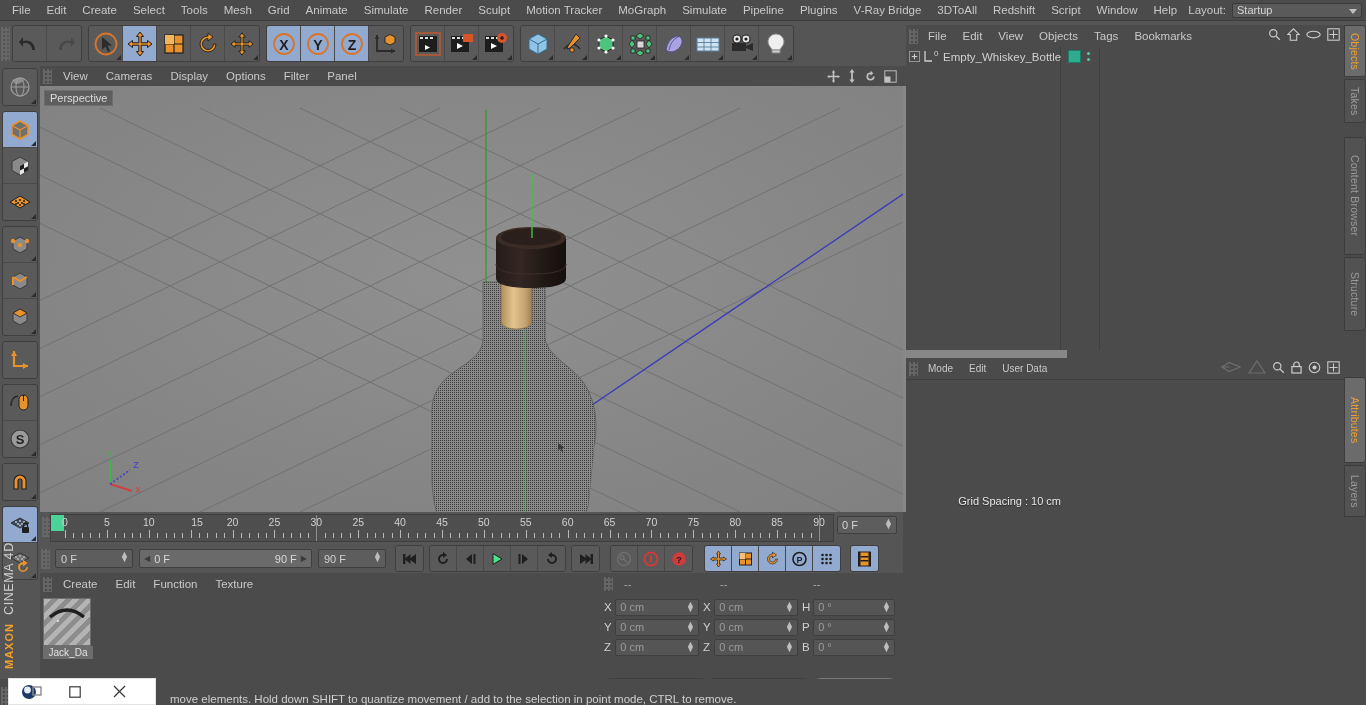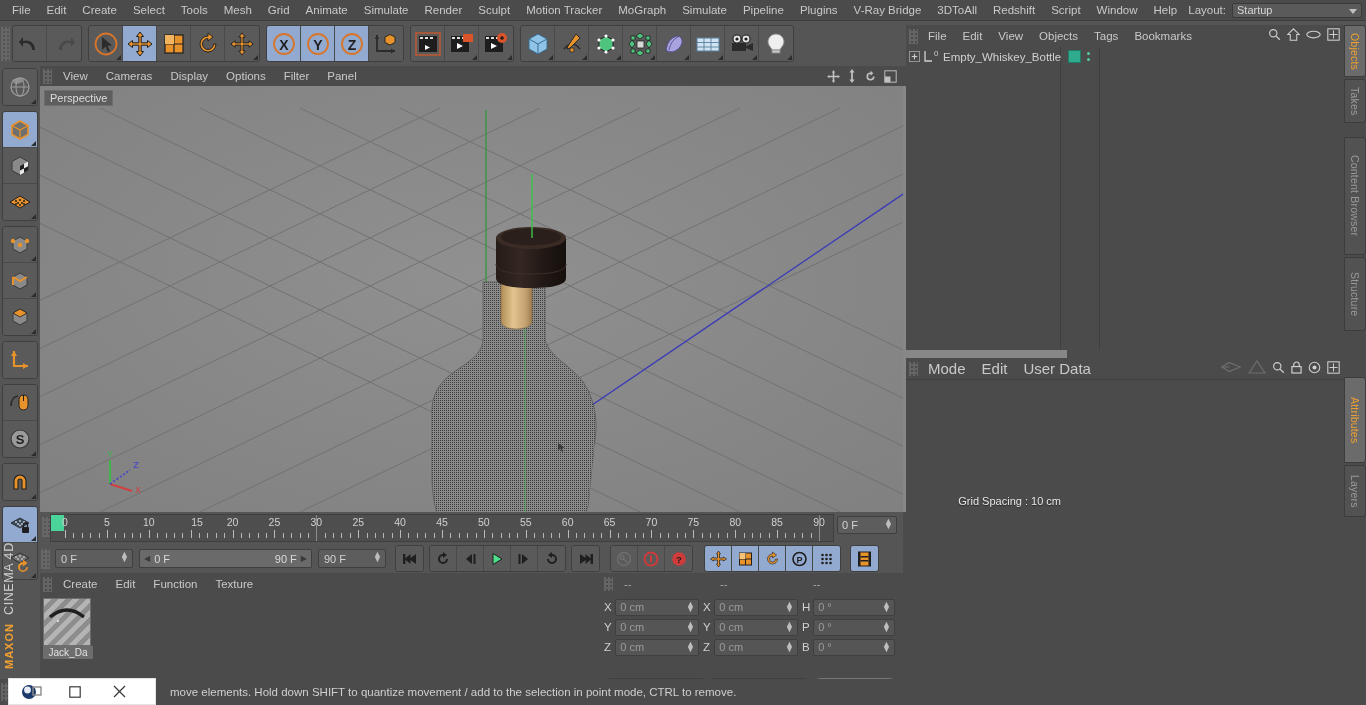--- a/index.html
+++ b/index.html
@@ -201,39 +201,39 @@
   .obj-colline { position: absolute; top: 0; bottom: 0; width: 1px; background: #3f3f3f; }
   .obj-row { position: relative; height: 19px; display: flex; align-items: center; padding-left: 3px; }
   .obj-name { font-size: 11.5px; color: #d0d0d0; padding-left: 4px; }
   .obj-swatch { width: 13px; height: 13px; background: #2fab8e; border: 1px solid #1f7a66; }
   .obj-dots { display: flex; flex-direction: column; gap: 3px; margin-left: 6px; }
   .obj-dots i { width: 3px; height: 3px; background: #55cc99; border-radius: 50%; display: block; }
 
   
   .attr-panel { position: absolute; top: 358px; left: 906px; width: 438px; height: 215px; background: #4b4b4b; }
   .attr-header { height: 21px; display: flex; align-items: center; position: relative; }
-  .attr-header .mi { padding: 0 8px; font-size: 15px; color: #c9c9c9; cursor: default; }
+  .attr-header .mi { padding: 0 8px; font-size: 10px; color: #c9c9c9; cursor: default; }
   .attr-hdr-icons { position: absolute; right: 4px; top: 2px; display: flex; gap: 6px; align-items: center; }
   .attr-body { position: absolute; top: 21px; left: 0; right: 0; bottom: 0; background: #4b4b4b; border-top: 1px solid #3f3f3f; }
 
   
   .vtabs { position: absolute; top: 25px; right: 0; width: 22px; height: 548px; background: #4b4b4b; }
   .vtab {
     width: 22px; writing-mode: vertical-rl; text-orientation: mixed;
     background: #525252; color: #9a9a9a; font-size: 10.5px;
     display: flex; align-items: center; justify-content: center;
     border: 1px solid #3d3d3d; border-radius: 0 3px 3px 0; margin-bottom: 2px;
     padding: 5px 0; cursor: default; letter-spacing: .2px;
   }
   .vtab.on { background: #6b6b6b; color: #f0a030; }
 
   
   .statusbar {
     position: absolute; bottom: 0; left: 0; width: 1159px; height: 26px;
-    background: #4b4b4b; display: flex; align-items: center;
+    background: #4b4b4b; display: flex; align-items: flex-end;
   }
   .status-text { font-size: 11.5px; color: #cfcfcf; padding-left: 158px; white-space: nowrap; }
 
   
   .win-overlay {
     position: absolute; left: 8px; bottom: 0; width: 148px; height: 27px;
     background: #ffffff; display: flex; align-items: center; z-index: 40;
     border: 1px solid #e3e3e3;
   }
   .win-ic { width: 44px; height: 27px; display: flex; align-items: center; justify-content: center; }

